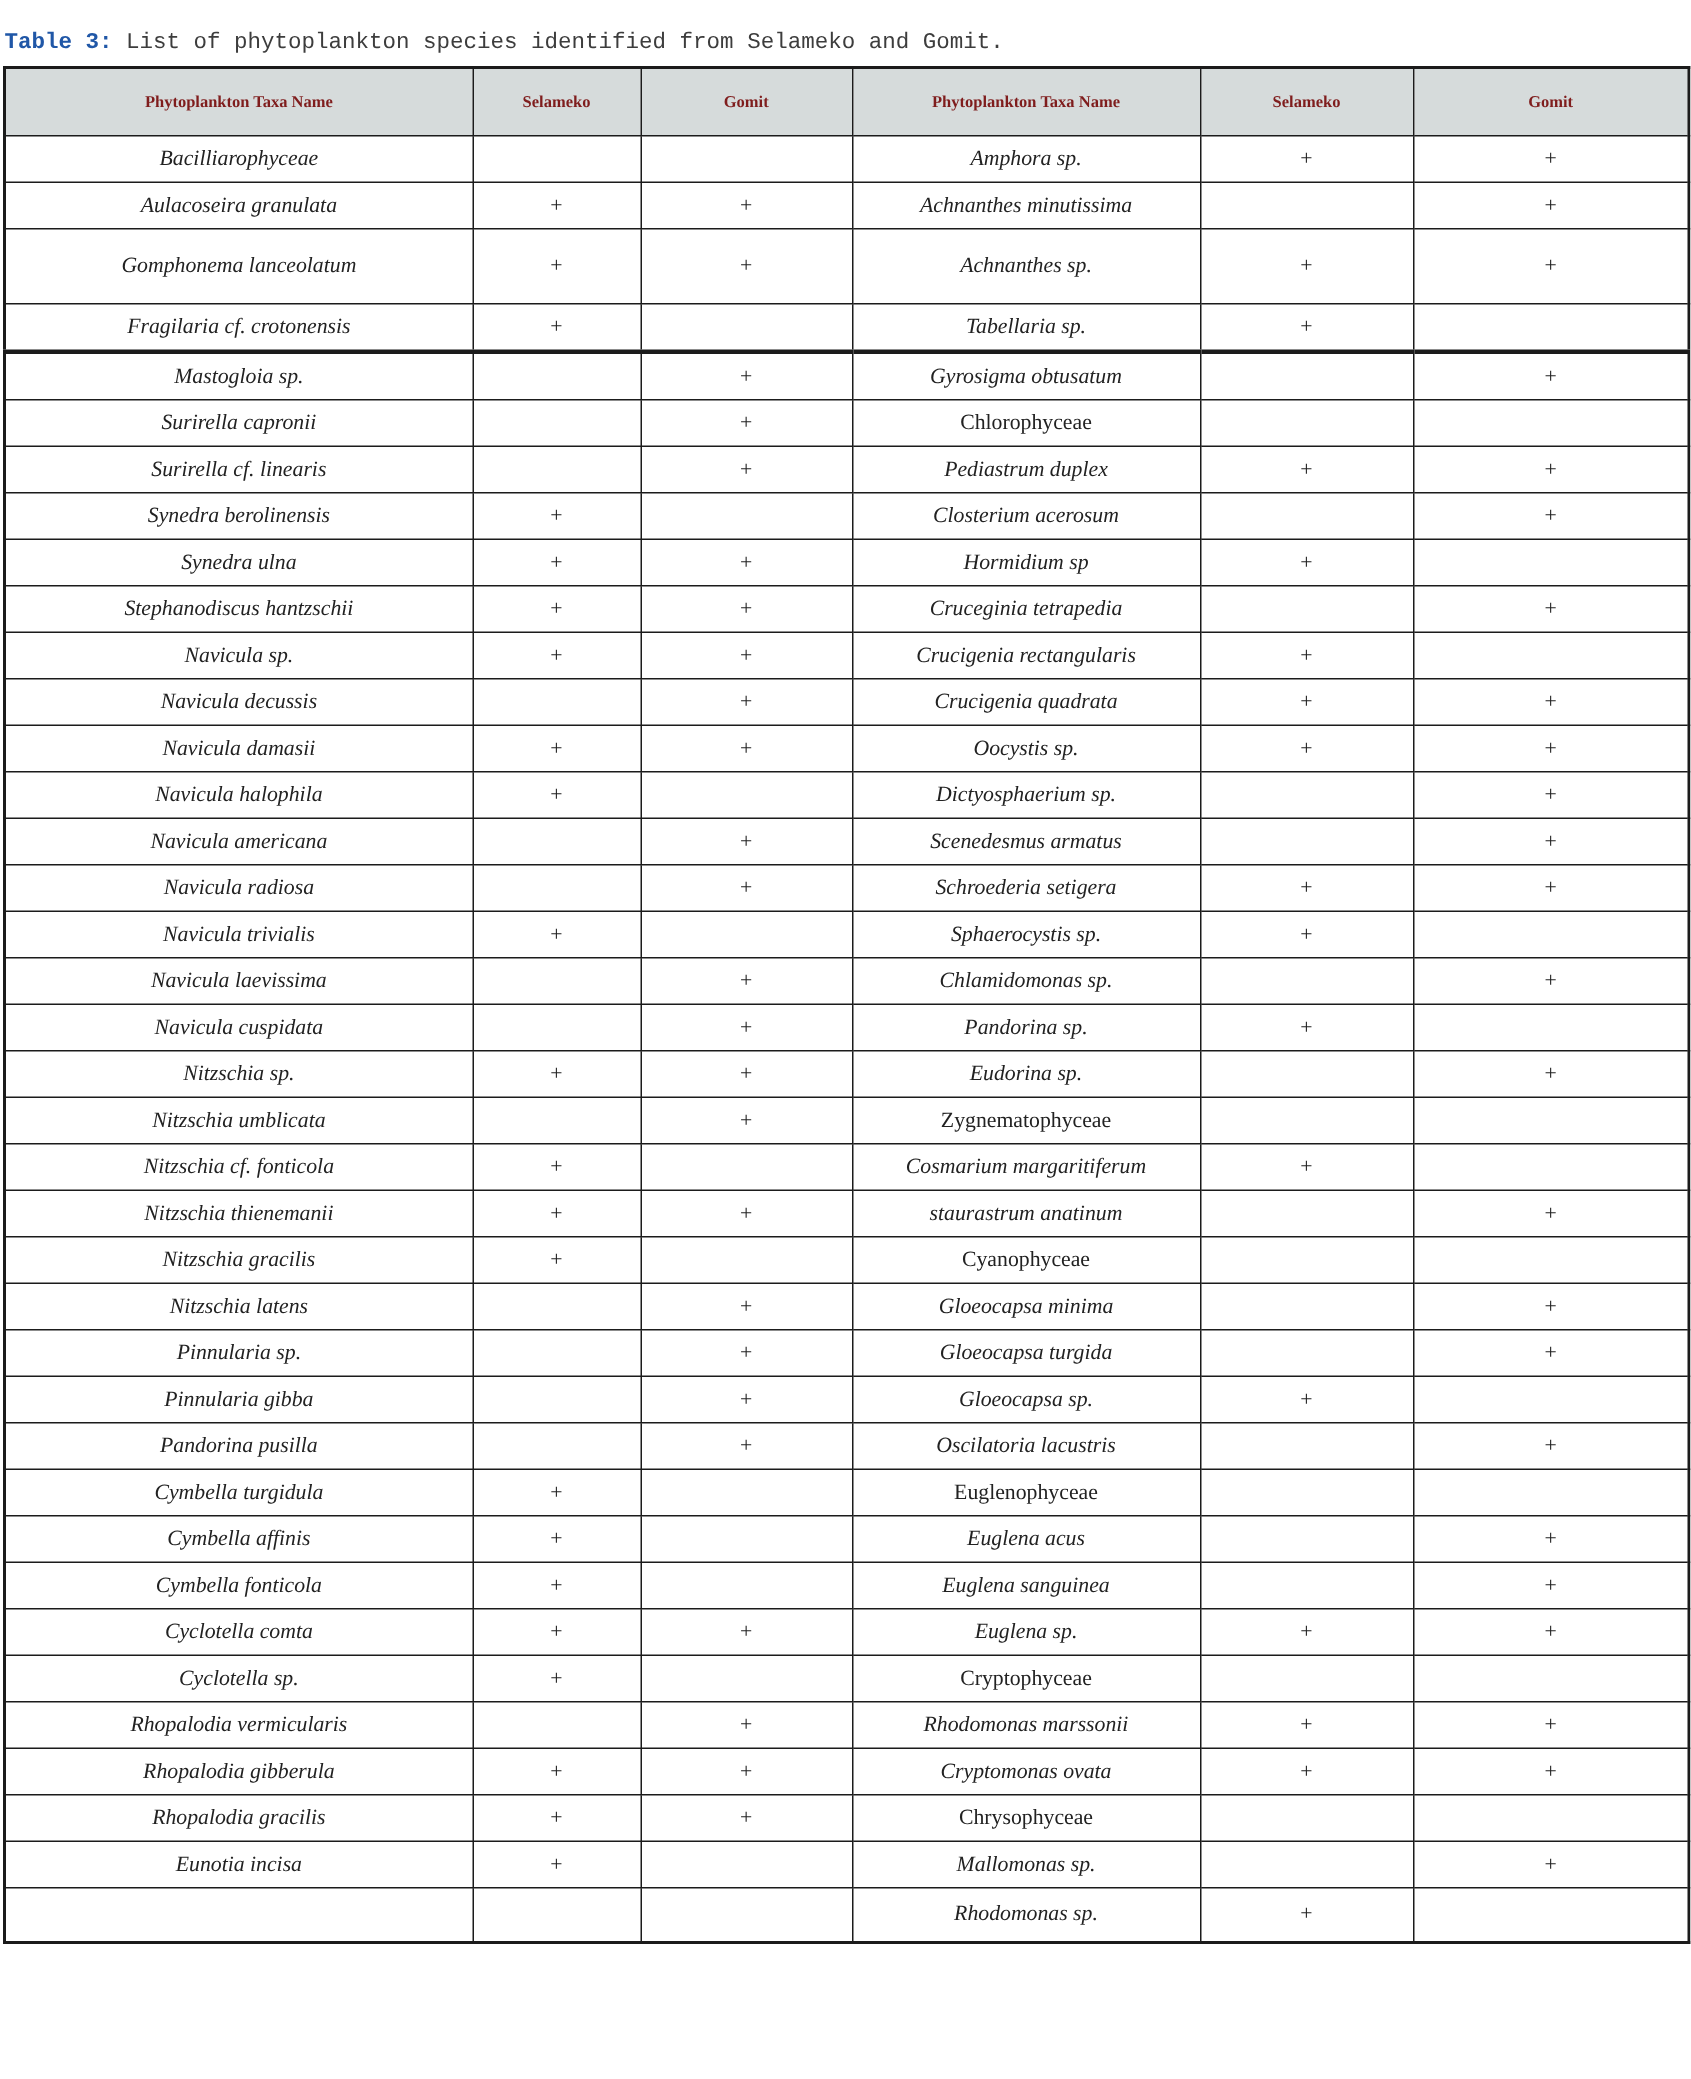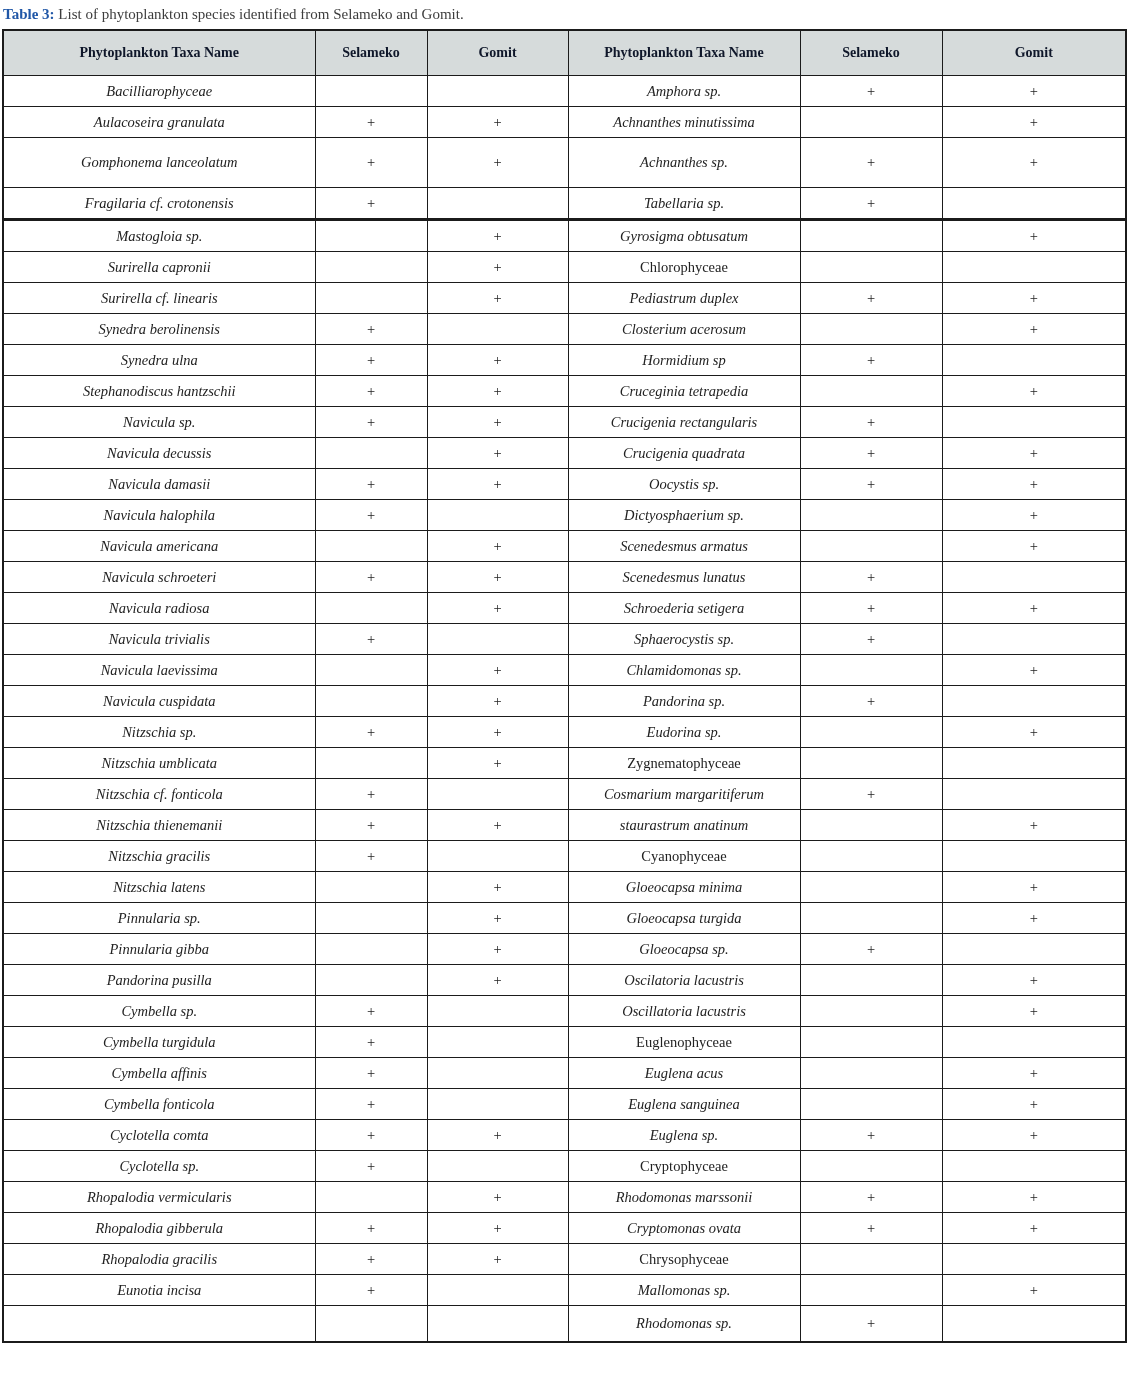--- a/index.html
+++ b/index.html
@@ -2,25 +2,25 @@
 <html><head>
 <meta charset="utf-8">
 <style>
   html,body { margin:0; padding:0; background:#ffffff; }
   .page {
     width:1127px;
     box-sizing:border-box;
     font-family:"Liberation Serif","DejaVu Serif",serif;
   }
   .caption {
-    font-family:Liberation Serif, serif;
+    font-family:Liberation Mono, monospace;
     font-size:15px;
     line-height:1.2;
     color:#3d3d3d;
-    padding:5px 2px 6px 3px;
+    padding:20px 2px 6px 3px;
   }
   .caption .cap-label {
     color:#2057a7;
     font-weight:bold;
   }
   table.phyto {
     border-collapse:collapse;
     table-layout:fixed;
     width:1123px;
     margin:0 2px;
@@ -29,23 +29,23 @@
   table.phyto th, table.phyto td {
     border:1px solid #1b1b1b;
     text-align:center;
     vertical-align:middle;
     padding:0 4px;
     overflow:hidden;
   }
   table.phyto th {
     background:#d6dbdb;
     height:44px;
-    font-size:14px;
+    font-size:11px;
     font-weight:bold;
-    color:#0f172a;
+    color:#7f1d1d;
   }
   table.phyto td {
     height:30px;
     font-size:14.5px;
     color:#222222;
     background:#ffffff;
   }
   td.taxa { font-style:italic; }
   td.taxa.upright { font-style:normal; }
   td.mark {
@@ -200,28 +200,20 @@
         </tr>
         <tr>
           <td class="taxa">Navicula americana</td>
           <td class="mark"></td>
           <td class="mark">+</td>
           <td class="taxa">Scenedesmus armatus</td>
           <td class="mark"></td>
           <td class="mark">+</td>
         </tr>
         <tr>
-          <td class="taxa">Navicula schroeteri</td>
-          <td class="mark">+</td>
-          <td class="mark">+</td>
-          <td class="taxa">Scenedesmus lunatus</td>
-          <td class="mark">+</td>
-          <td class="mark"></td>
-        </tr>
-        <tr>
           <td class="taxa">Navicula radiosa</td>
           <td class="mark"></td>
           <td class="mark">+</td>
           <td class="taxa">Schroederia setigera</td>
           <td class="mark">+</td>
           <td class="mark">+</td>
         </tr>
         <tr>
           <td class="taxa">Navicula trivialis</td>
           <td class="mark">+</td>
@@ -308,28 +300,20 @@
           <td class="mark">+</td>
           <td class="taxa">Gloeocapsa sp.</td>
           <td class="mark">+</td>
           <td class="mark"></td>
         </tr>
         <tr>
           <td class="taxa">Pandorina pusilla</td>
           <td class="mark"></td>
           <td class="mark">+</td>
           <td class="taxa">Oscilatoria lacustris</td>
-          <td class="mark"></td>
-          <td class="mark">+</td>
-        </tr>
-        <tr>
-          <td class="taxa">Cymbella sp.</td>
-          <td class="mark">+</td>
-          <td class="mark"></td>
-          <td class="taxa">Oscillatoria lacustris</td>
           <td class="mark"></td>
           <td class="mark">+</td>
         </tr>
         <tr>
           <td class="taxa">Cymbella turgidula</td>
           <td class="mark">+</td>
           <td class="mark"></td>
           <td class="taxa upright">Euglenophyceae</td>
           <td class="mark"></td>
           <td class="mark"></td>

